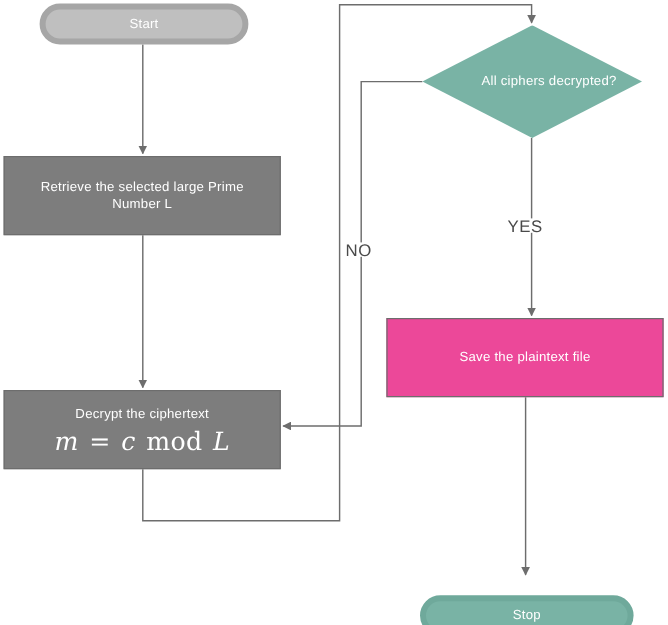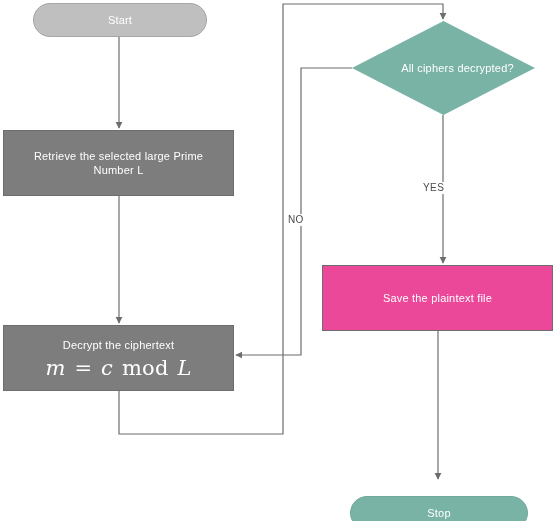--- a/index.html
+++ b/index.html
@@ -34,21 +34,21 @@
     align-items: center;
     justify-content: center;
     text-align: center;
     color: #ffffff;
     font-size: 11px;
     line-height: 14px;
     letter-spacing: 0.2px;
   }
   .node-terminator {
     border-radius: 999px;
-    border: 1px solid #1d4ed8;
+    border: 5px solid #1d4ed8;
   }
   .node-process {
     border: 1px solid #6d6d6d;
     flex-direction: column;
     text-align: center;
   }
   .node-start {
     left: 33px;
     top: 3px;
     width: 174px;
@@ -124,34 +124,34 @@
   }
   .formula .var {
     font-style: italic;
   }
   .formula .op {
     font-style: normal;
     padding: 0 2px;
   }
   .edge-label {
     position: absolute;
-    font-size: 10px;
+    font-size: 14px;
     color: #4a4a4a;
     letter-spacing: 0.4px;
     background: #ffffff;
     padding: 0 2px;
     line-height: 12px;
   }
   .label-yes {
     left: 421px;
     top: 182px;
   }
   .label-no {
     left: 286px;
-    top: 214px;
+    top: 202px;
   }
 </style>
 </head>
 <body>
 
 <div id="flowchart-canvas">
 
   <svg id="connector-layer" viewBox="0 0 557 521" width="557" height="521" xmlns="http://www.w3.org/2000/svg">
     <defs>
       <marker id="arrowhead" viewBox="0 0 10 10" refX="9" refY="5" markerWidth="6" markerHeight="6" orient="auto-start-reverse">

